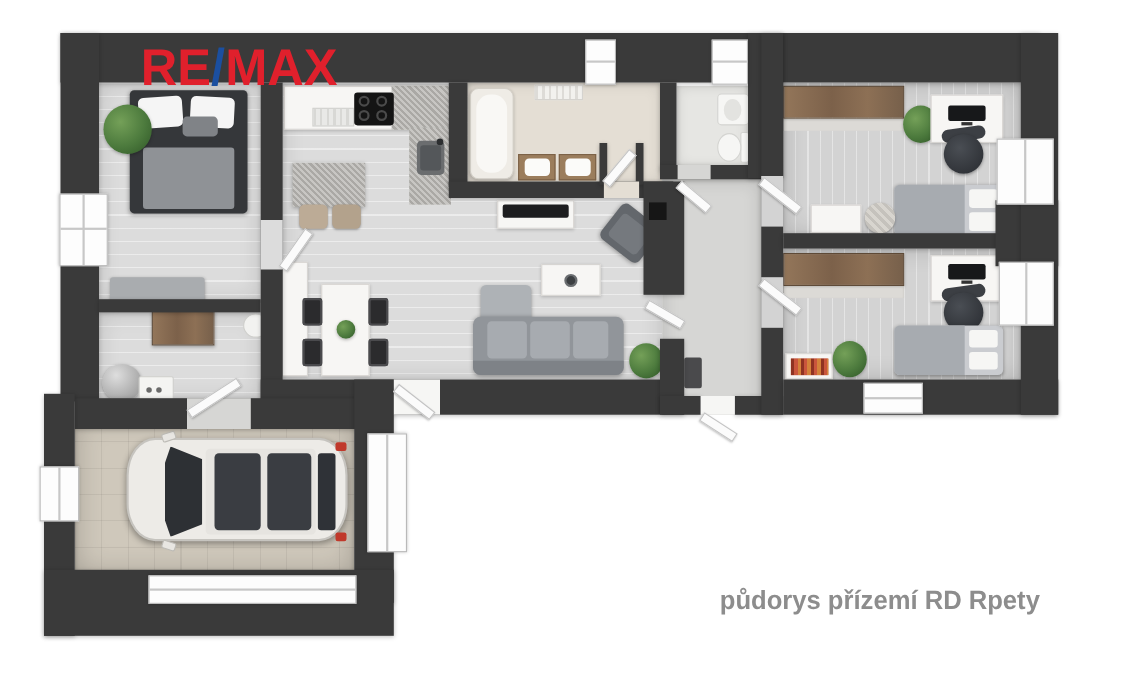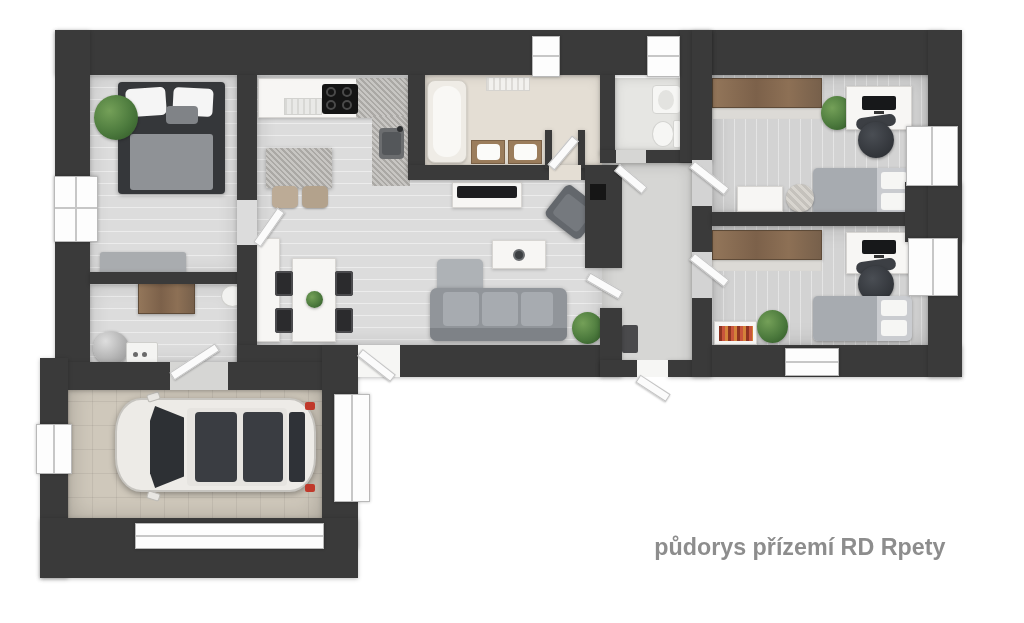--- a/index.html
+++ b/index.html
@@ -255,15 +255,16 @@
   <div class="win" style="left:36px;top:424px;width:34px;height:48px;">
     <div class="bar" style="left:16px;top:0;width:2px;height:48px;"></div>
   </div>
   <div class="win" style="left:334px;top:394px;width:34px;height:106px;">
     <div class="bar" style="left:16px;top:0;width:2px;height:106px;"></div>
   </div>
   <div class="win" style="left:135px;top:523px;width:187px;height:24px;">
     <div class="bar" style="left:0;top:11px;width:187px;height:2px;"></div>
   </div>
 
+  <div id="logo"><span class="red">RE</span><span class="blue">/</span><span class="red">MAX</span></div>
   <div id="caption">půdorys přízemí RD Rpety</div>
 
 </div>
 
 </body></html>

